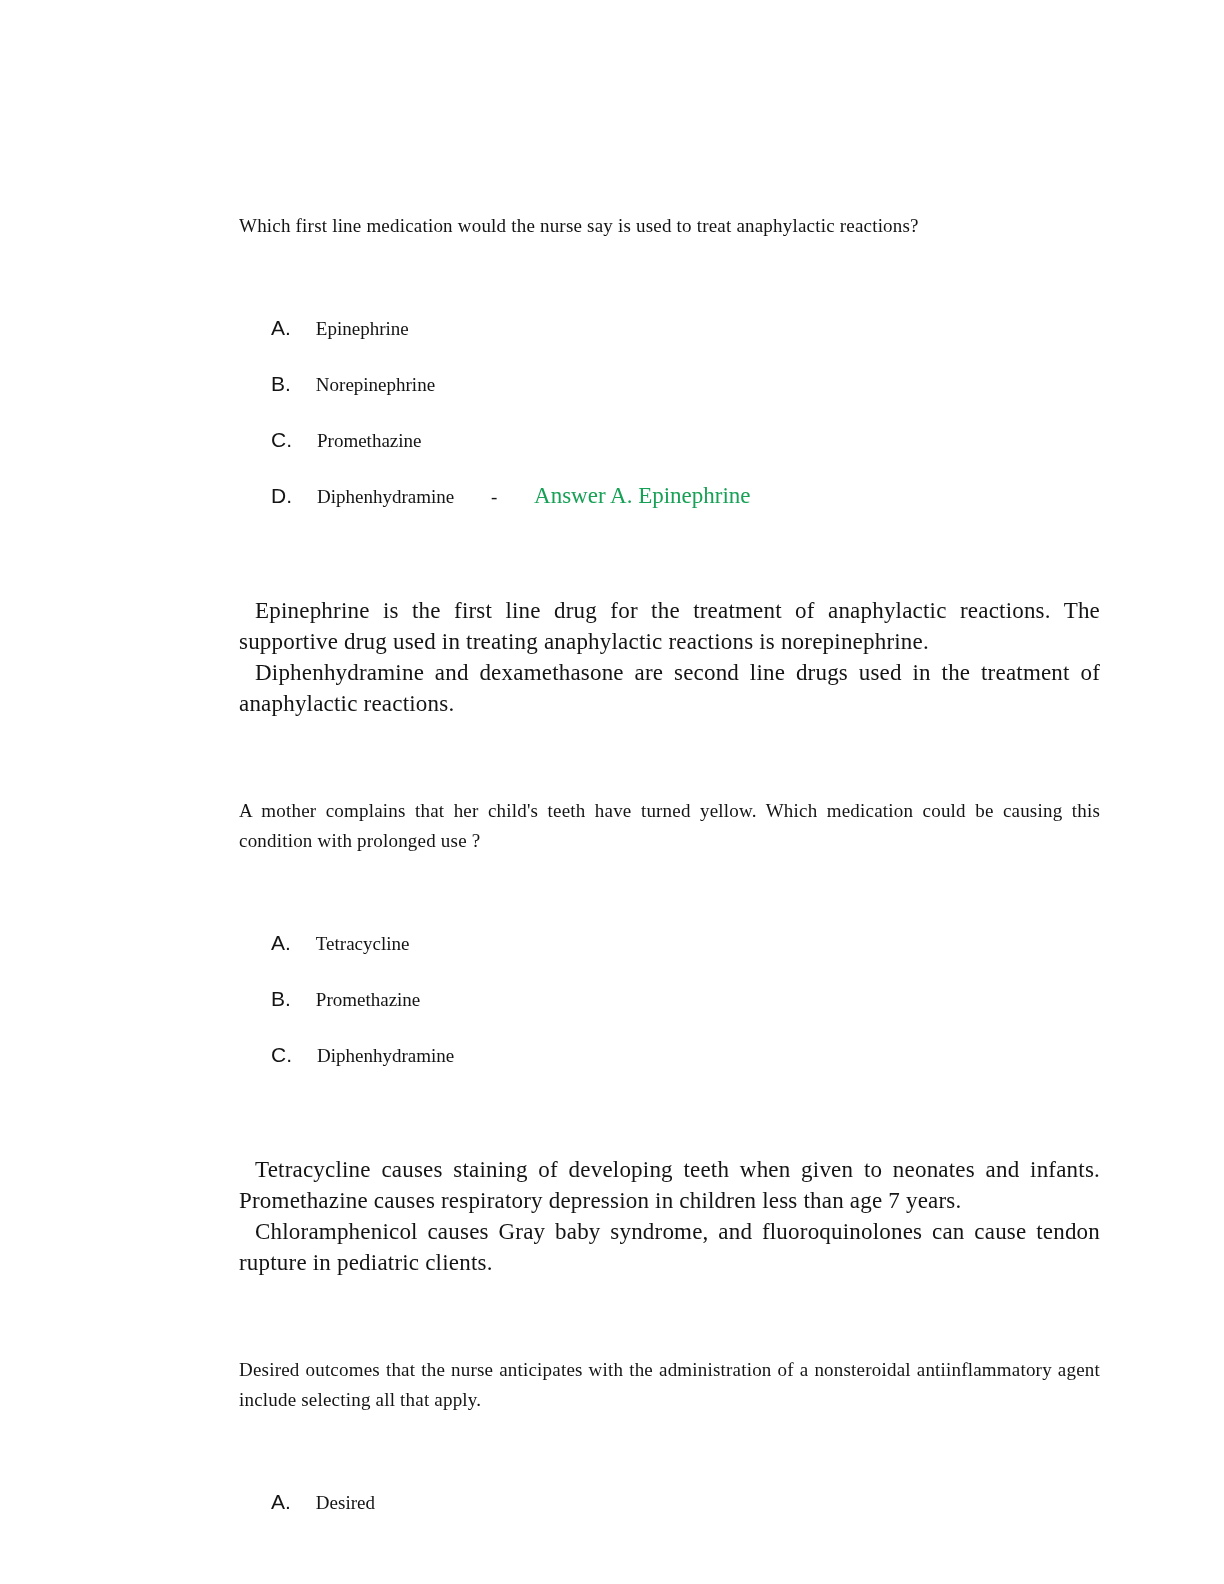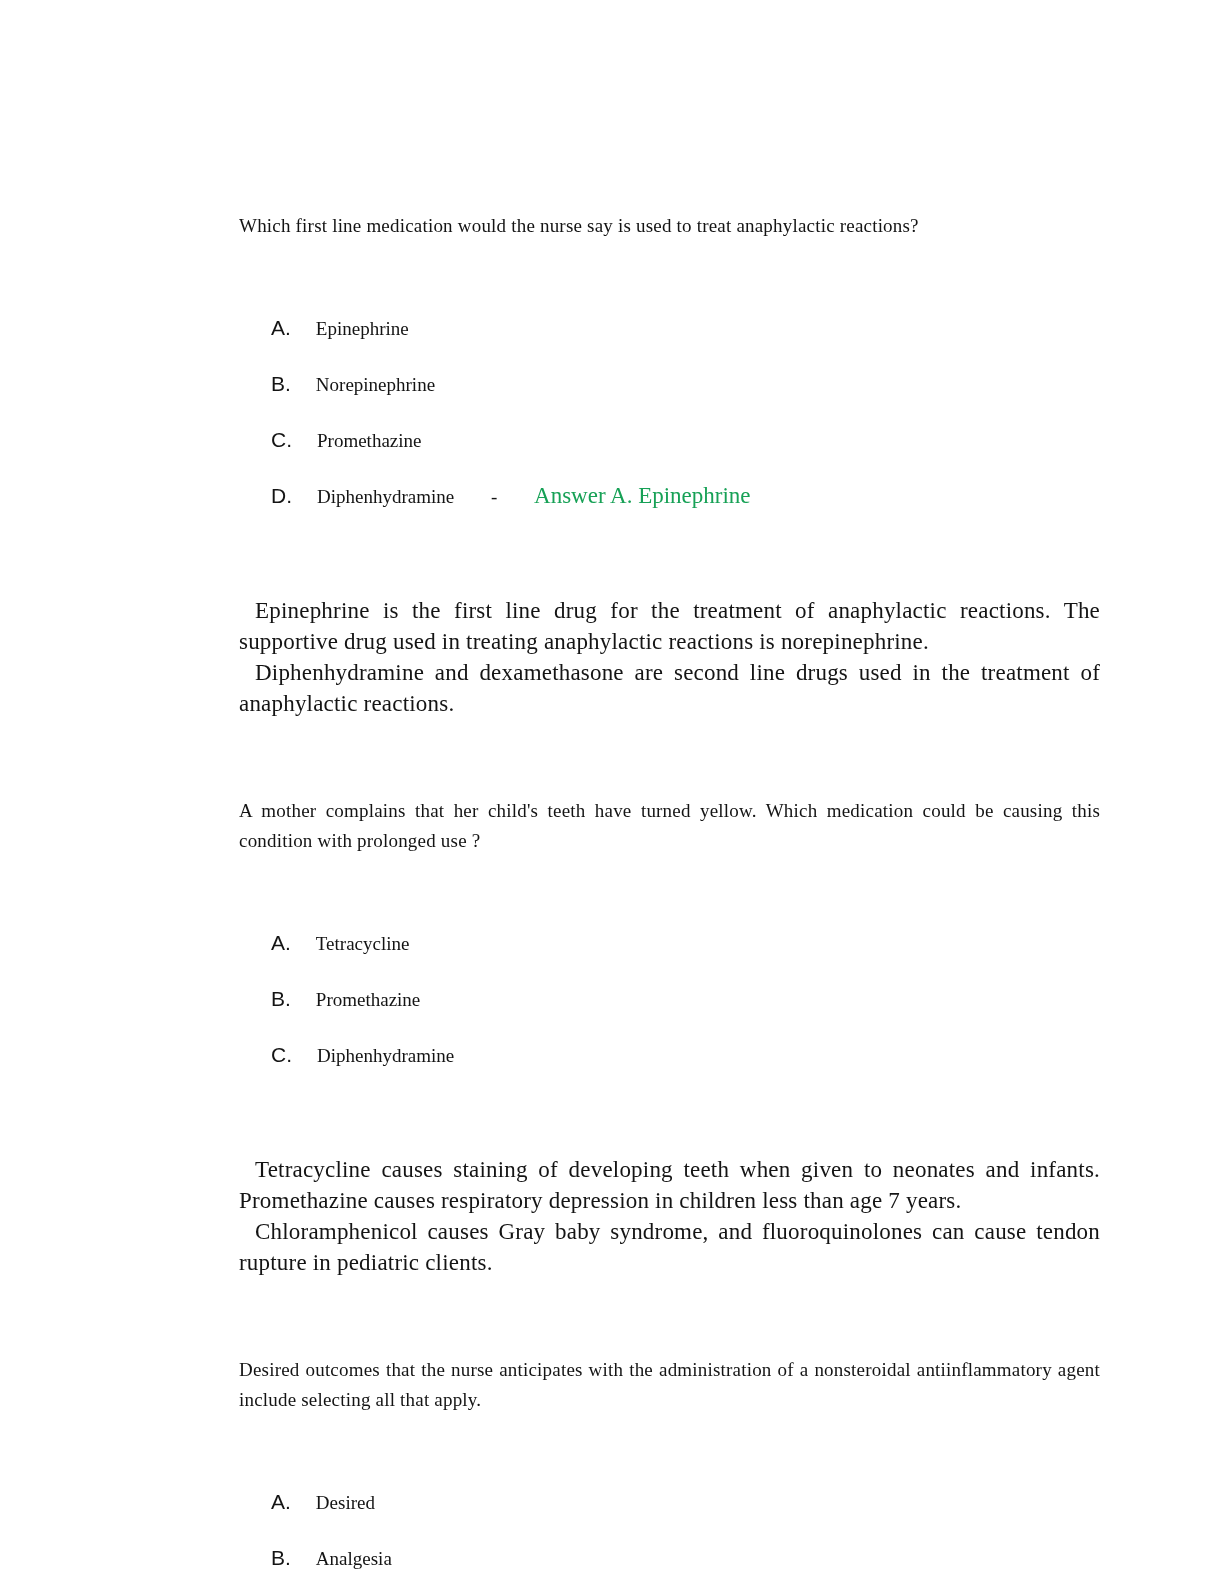--- a/index.html
+++ b/index.html
@@ -75,18 +75,17 @@
         <div class="option"><span class="letter">B.</span><span class="opt-text">Promethazine</span></div>
         <div class="option"><span class="letter">C.</span><span class="opt-text">Diphenhydramine</span></div>
       </div>
       <p class="explanation"><span>Tetracycline causes staining of developing teeth when given to neonates and infants. Promethazine causes respiratory depression in children less than age 7 years.</span><br><span>Chloramphenicol causes Gray baby syndrome, and fluoroquinolones can cause tendon rupture in pediatric clients.</span></p>
     </section>
 
     <section class="qa-block">
       <p class="question">Desired outcomes that the nurse anticipates with the administration of a nonsteroidal antiinflammatory agent include selecting all that apply.</p>
       <div class="options">
         <div class="option"><span class="letter">A.</span><span class="opt-text">Desired</span></div>
-        <div class="option"><span class="letter">B.</span><span class="opt-text">Analgesia</span></div>
       </div>
     </section>
 
   </div>
 </div>
 
 </body></html>

